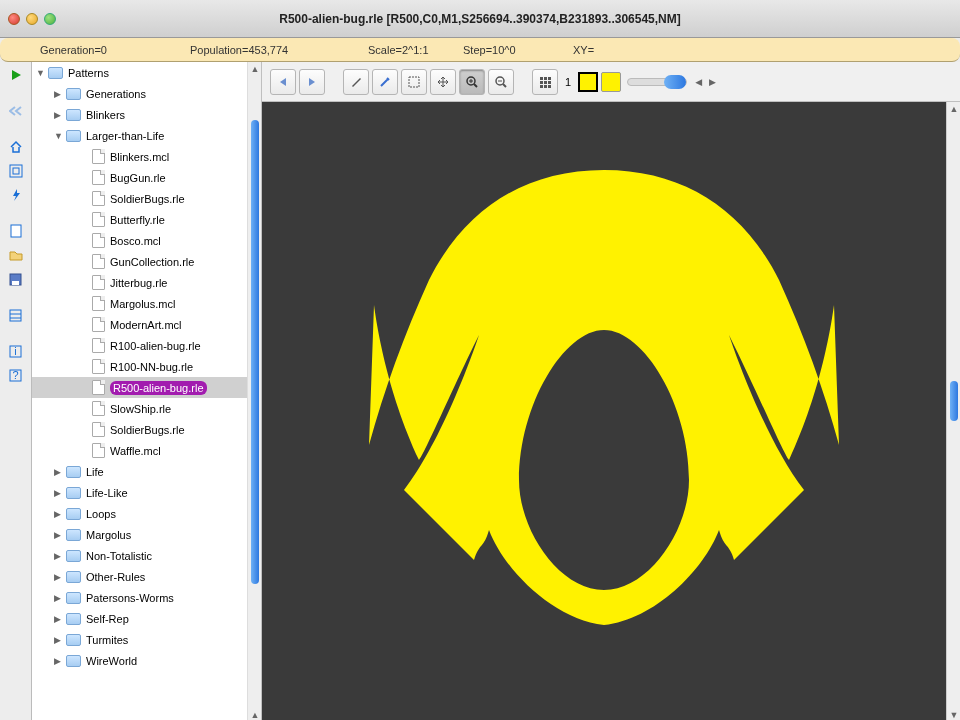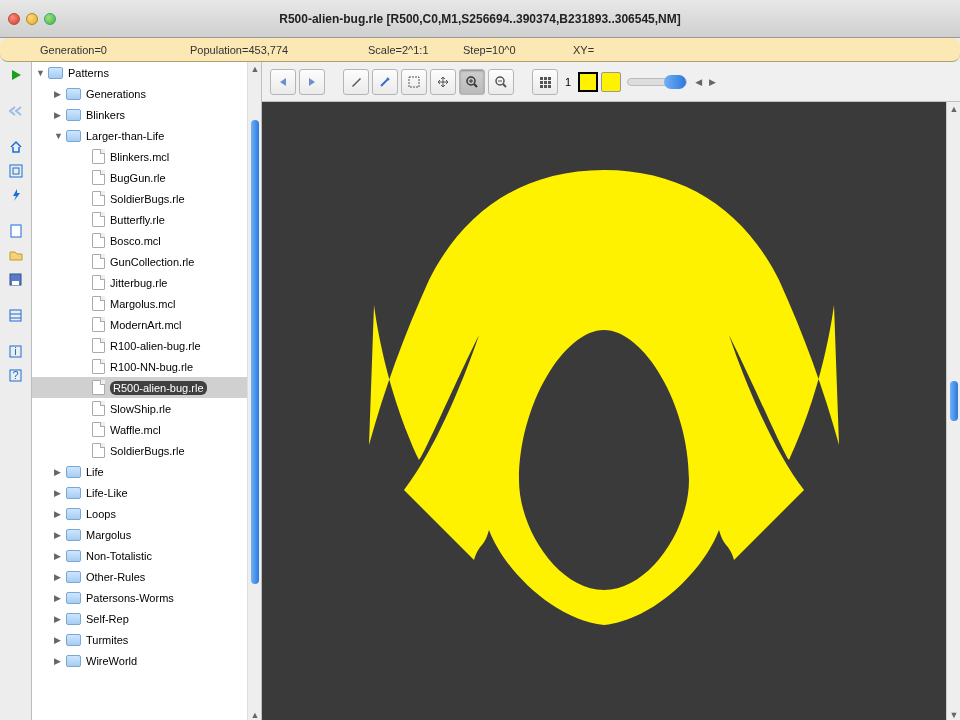--- a/index.html
+++ b/index.html
@@ -33,21 +33,21 @@
   .scroll-thumb { width: 8px; background: linear-gradient(to right,#6fb1f5,#2d78e0); border-radius: 4px; position: absolute; left:3px; top: 58px; height: 464px; }
   .scroll-arrow { width:14px; height:14px; position:absolute; left:0; color:#666; text-align:center; font-size:9px; line-height:14px;}
   
   .row { height:21px; display:flex; align-items:center; white-space:nowrap; }
   .indent0 { padding-left: 4px; } .indent1 { padding-left: 22px; } .indent2 { padding-left: 48px; }
   .disc { width:12px; color:#666; font-size:9px; user-select:none;}
   .folder-icon { width:15px; height:12px; background: linear-gradient(#cde6ff,#a7cdf2); border:1px solid #7aa7d6; border-radius:2px; margin-right:5px;}
   .file-icon { width:13px; height:15px; background:#fff; border:1px solid #aaa; border-radius:1px; margin-right:5px; position:relative;}
   .file-icon::after { content:""; position:absolute; right:-1px; top:-1px; width:4px; height:4px; background:#eee; border-left:1px solid #aaa; border-bottom:1px solid #aaa;}
   .selected { background:#d0d0d0; }
-  .selected .label { color:#fff; background:#404040; border-radius:6px; padding:1px 3px;}
+  .selected .label { color:#fff; background:#a21caf; border-radius:6px; padding:1px 3px;}
   
   .canvas-col { flex:1; display:flex; flex-direction:column; }
   .toolbar { height:40px; background:#f0f0f0; border-bottom:1px solid #bfbfbf; display:flex; align-items:center; padding:0 8px; gap:3px;}
   .tb-btn { width:26px; height:26px; background:linear-gradient(#fdfdfd,#eaeaea); border:1px solid #b5b5b5; border-radius:3px; display:flex; align-items:center; justify-content:center; color:#555;}
   .tb-btn.sel { background:linear-gradient(#cfcfcf,#bababa); box-shadow: inset 0 1px 2px #888;}
   .tb-gap { width:12px; }
   .color-sw { width:20px; height:20px; border:2px solid #555;}
   .slider { width:60px; height:8px; background:#ddd; border-radius:4px; position:relative; border:1px solid #bbb; margin: 0 3px;}
   .slider-thumb { width:22px; height:14px; background:linear-gradient(to right,#6fb1f5,#2d78e0); border-radius:7px; position:absolute; top:-4px; right:0; }
   .tri { font-size:9px; color:#666; padding:0 2px;}
@@ -234,26 +234,26 @@
           <span class="label">R500-alien-bug.rle</span>
         </div>
         <div class="row indent2">
           <span class="disc"></span>
           <span class="file-icon"></span>
           <span class="label">SlowShip.rle</span>
         </div>
         <div class="row indent2">
           <span class="disc"></span>
           <span class="file-icon"></span>
+          <span class="label">SoldierBugs.rle</span>
+        </div>
+        <div class="row indent2">
+          <span class="disc"></span>
+          <span class="file-icon"></span>
           <span class="label">Waffle.mcl</span>
-        </div>
-        <div class="row indent2">
-          <span class="disc"></span>
-          <span class="file-icon"></span>
-          <span class="label">SoldierBugs.rle</span>
         </div>
         <div class="row indent1">
           <span class="disc">▶</span>
           <span class="folder-icon"></span>
           <span class="label">Life</span>
         </div>
         <div class="row indent1">
           <span class="disc">▶</span>
           <span class="folder-icon"></span>
           <span class="label">Life-Like</span>

